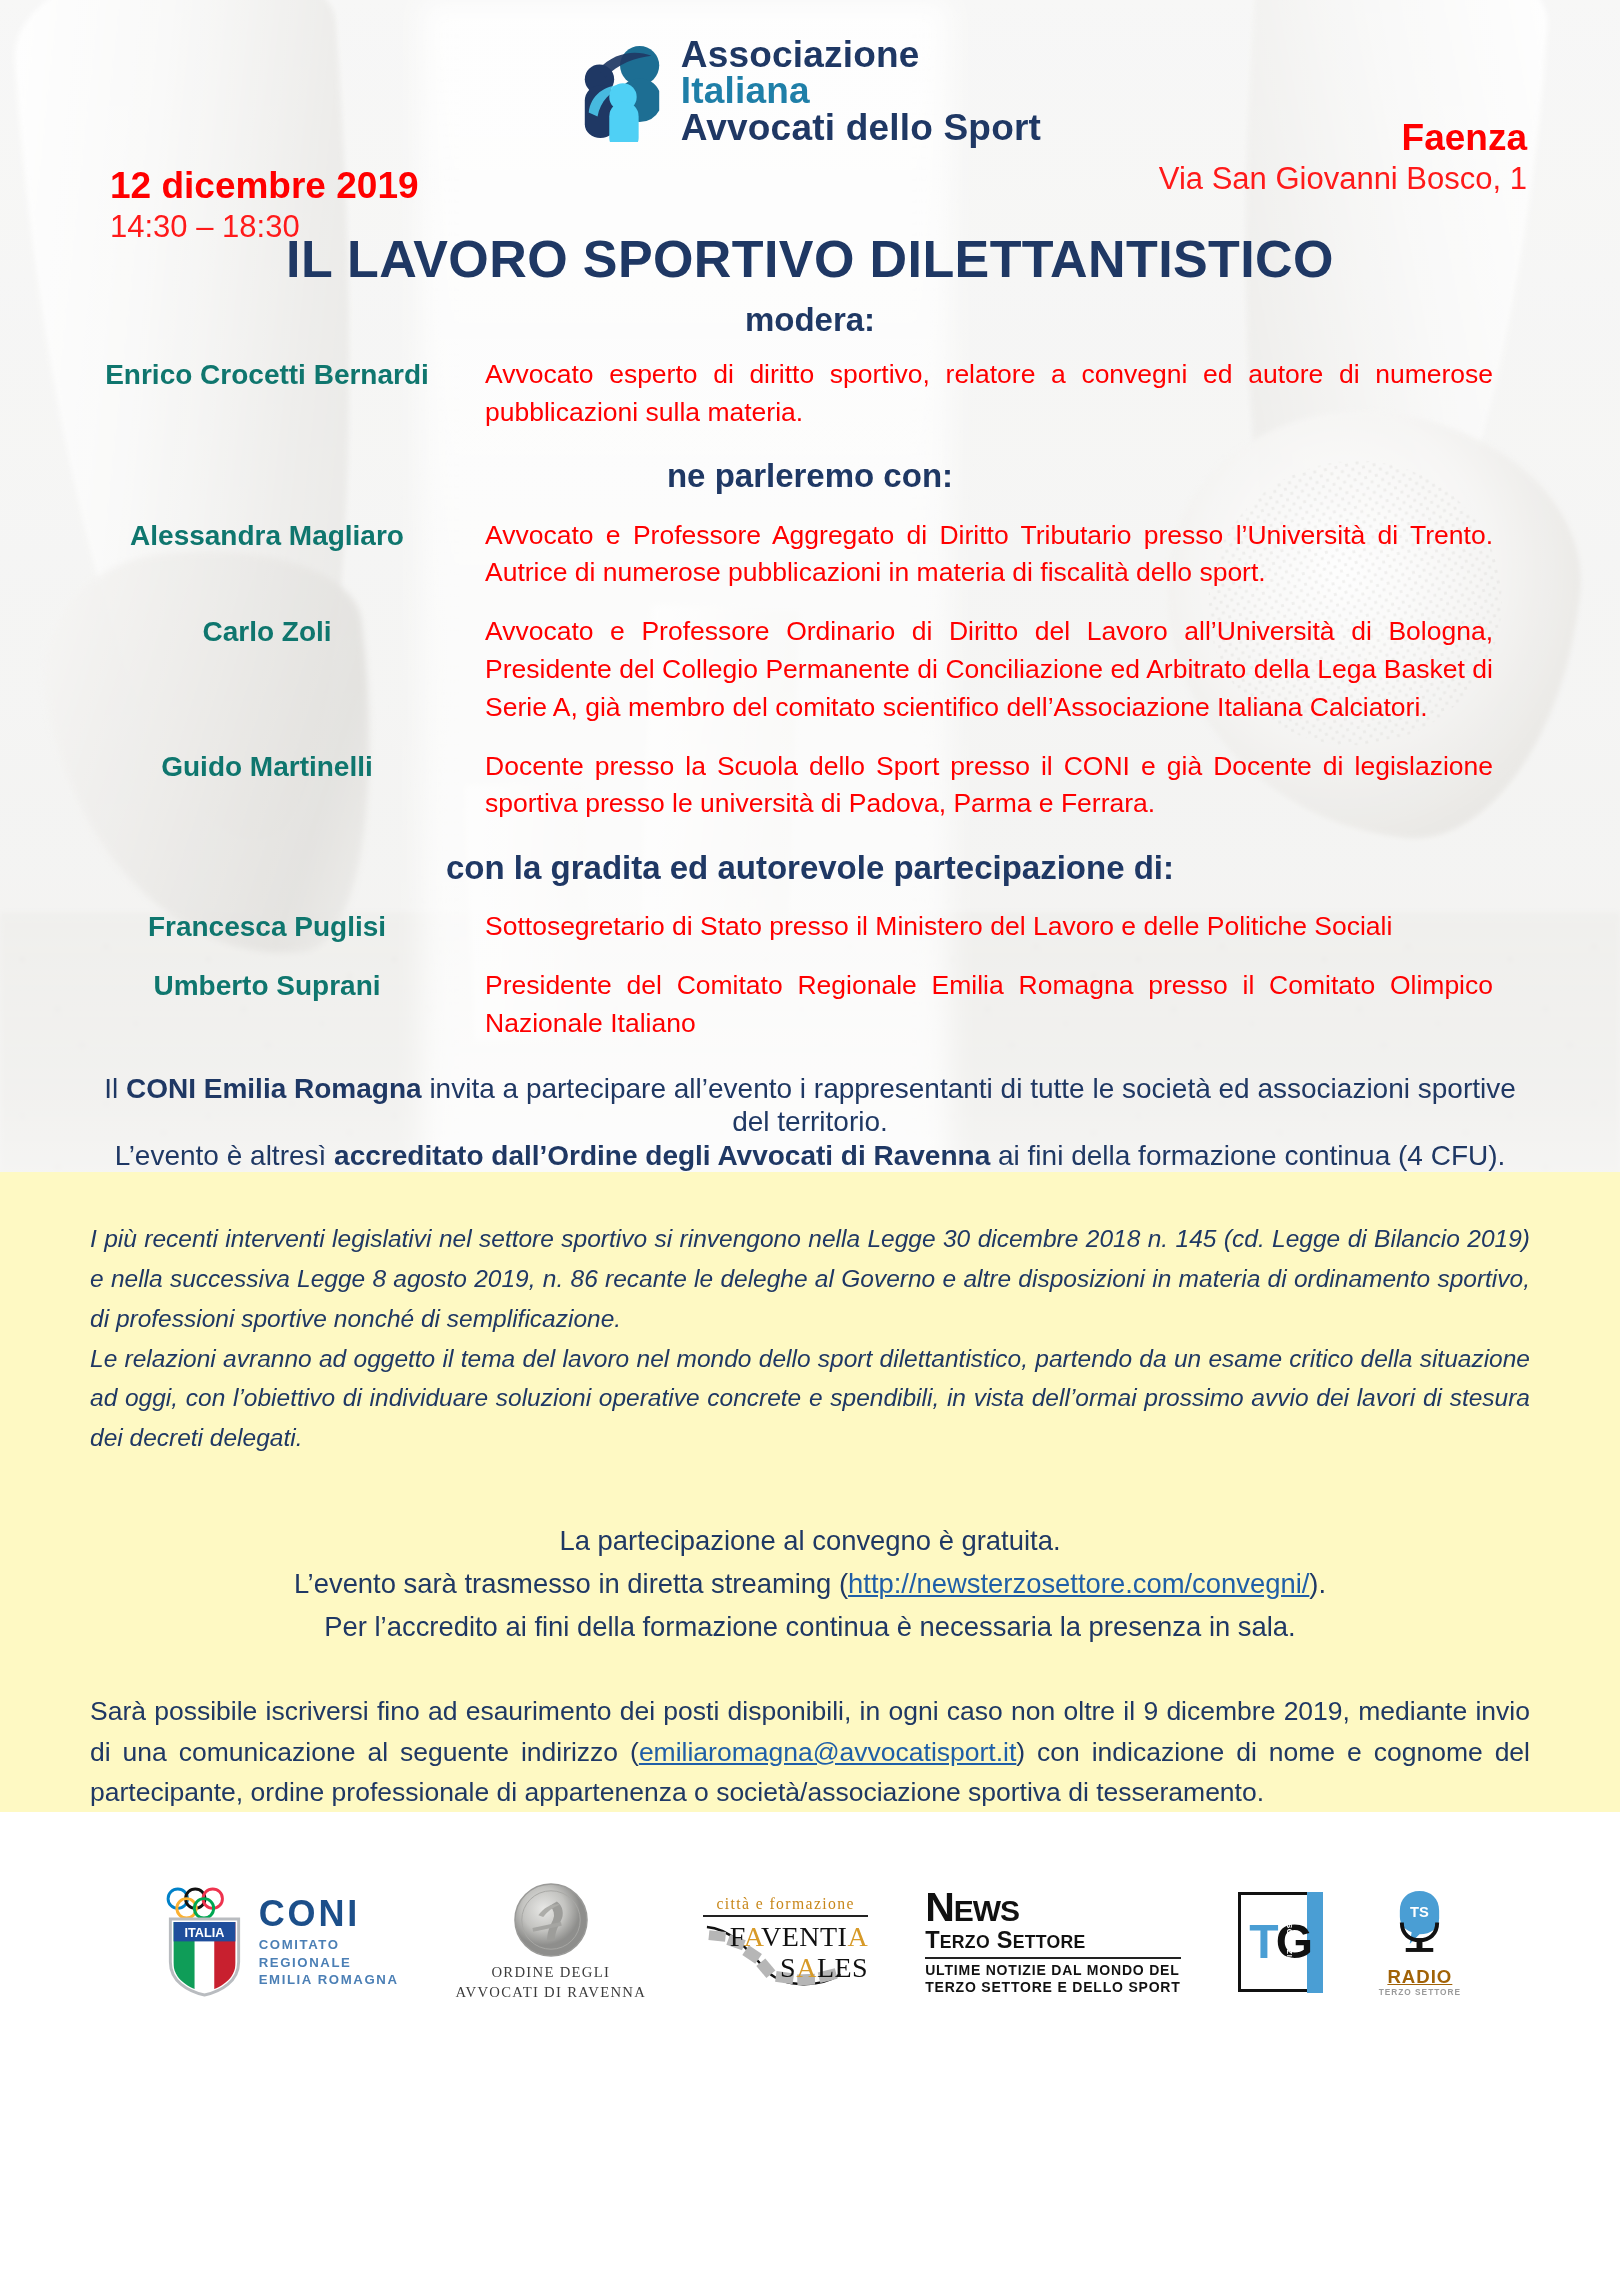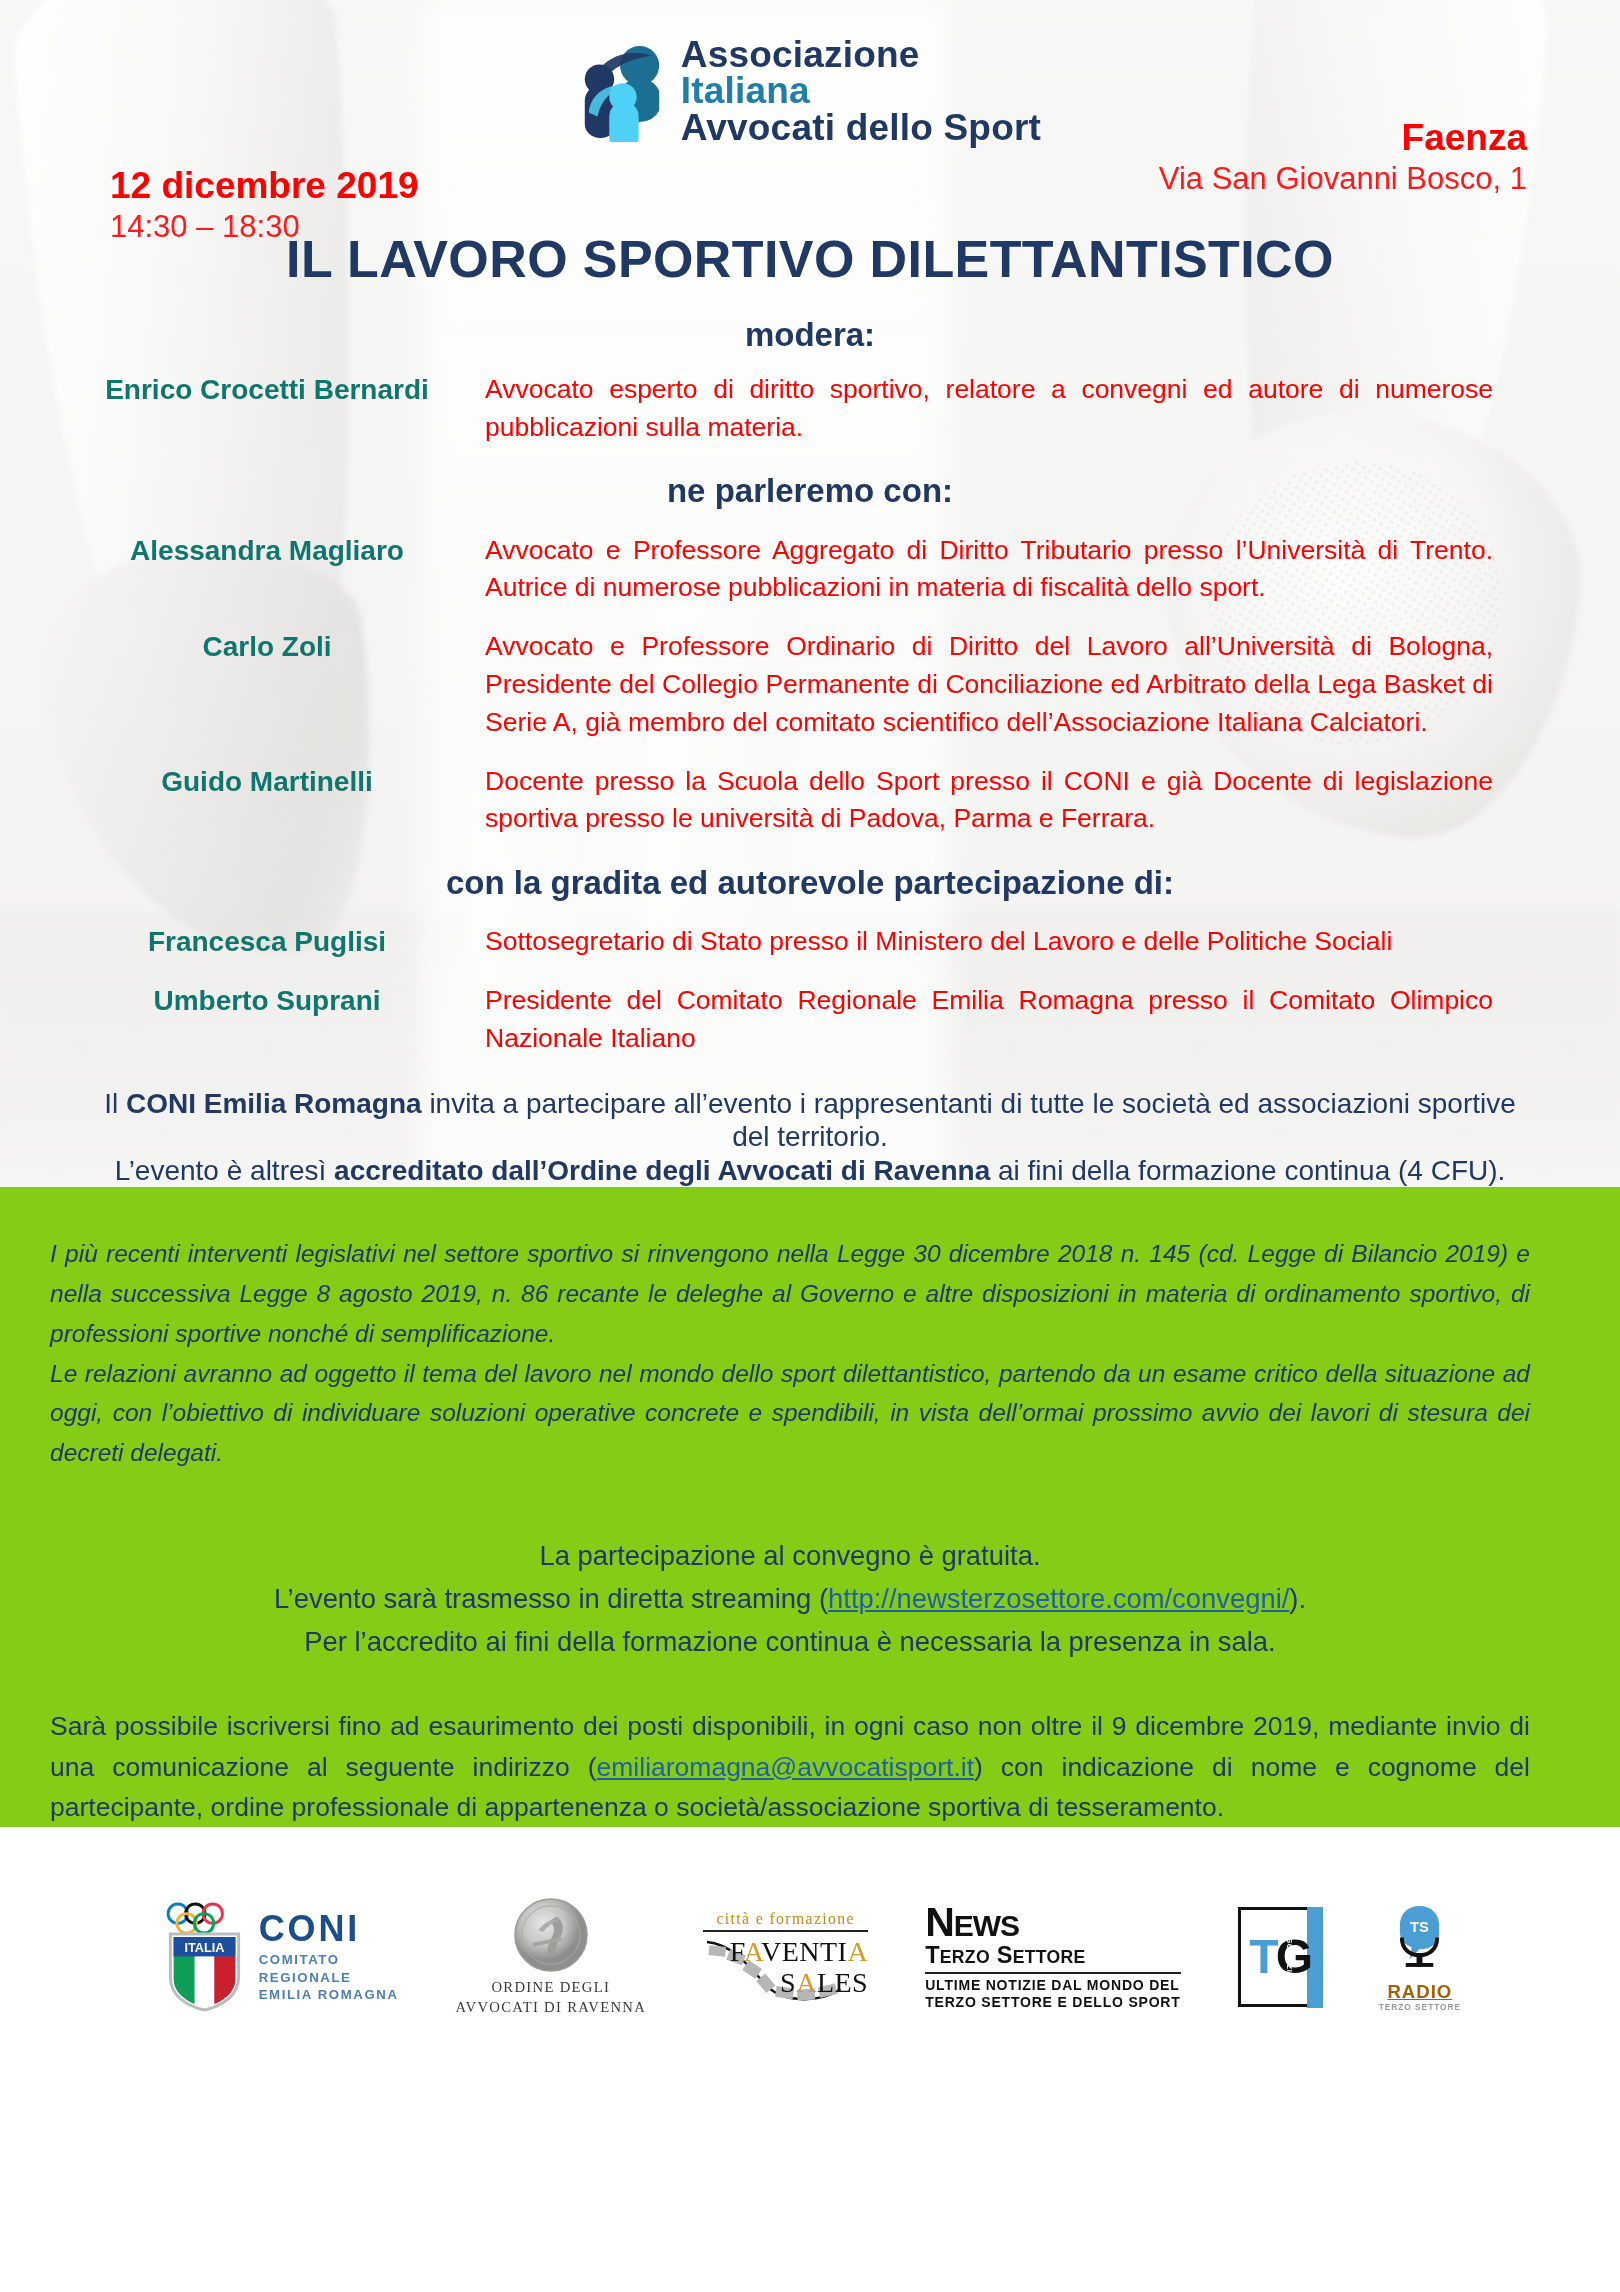--- a/index.html
+++ b/index.html
@@ -202,21 +202,21 @@
     font-size: 52px;
     font-weight: 700;
     letter-spacing: 0.4px;
     margin-top: 17.6px;
   }
   .section-head {
     text-align: center;
     color: #1f3864;
     font-size: 33px;
     font-weight: 700;
-    margin-top: 27px;
+    margin-top: 12px;
   }
   .section-head.spaced { margin-top: 25.5px; }
 
   
   .speaker {
     display: flex;
     align-items: flex-start;
     margin-top: 21.6px;
     padding: 0 88px 0 88px;
   }
@@ -249,22 +249,22 @@
     line-height: 1.2;
     text-align: center;
   }
   .invite b { font-weight: 700; }
   .invite p { margin: 0; }
 
   
   .lower {
     position: relative;
     z-index: 2;
-    background: #84cc16;
-    padding: 47px 90px 0 50px;
+    background: #fef9c3;
+    padding: 47px 90px 0 90px;
   }
   .legal-note {
     color: #1f3864;
     font-size: 24.5px;
     font-style: italic;
     line-height: 1.62;
     text-align: justify;
   }
   .legal-note p { margin: 0; }
 

